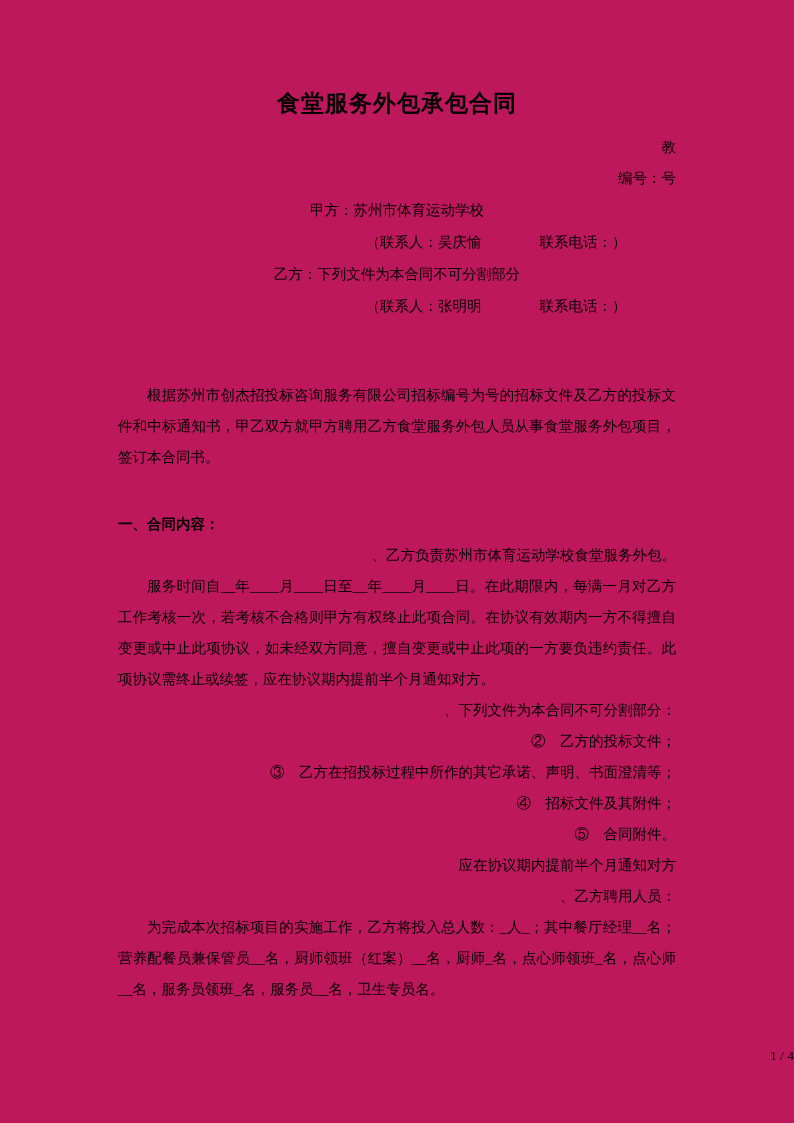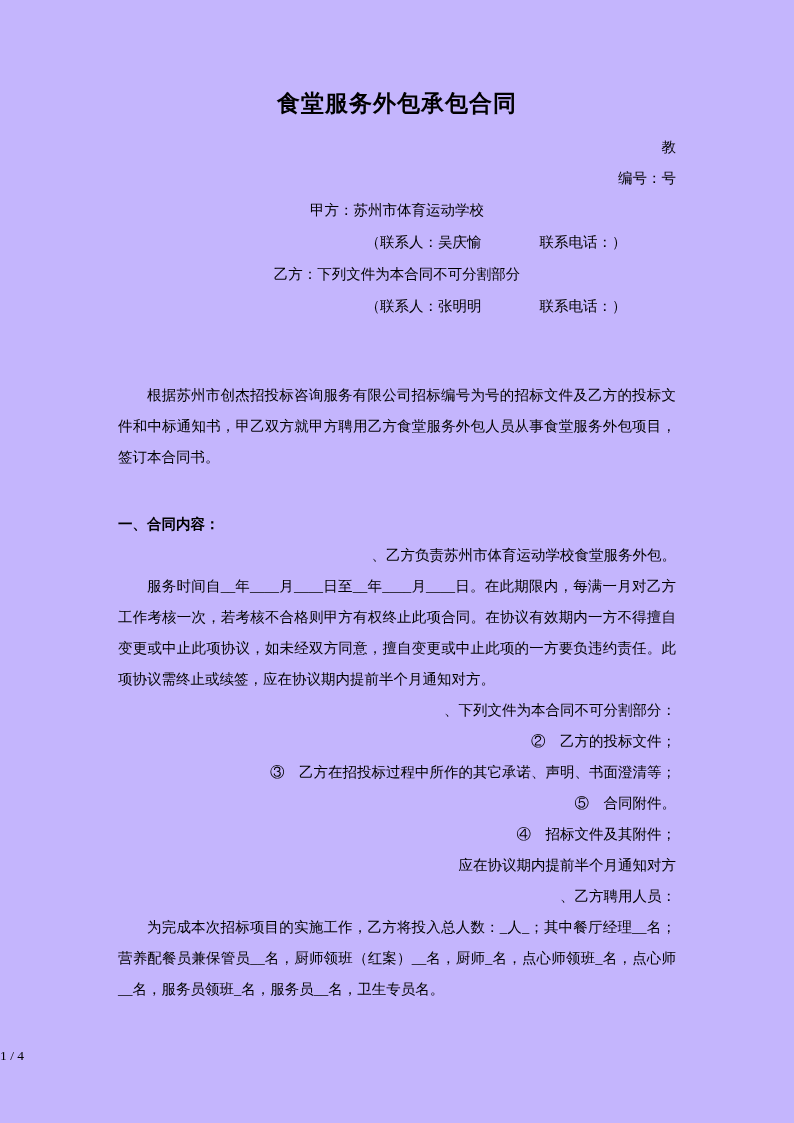--- a/index.html
+++ b/index.html
@@ -9,21 +9,21 @@
   }
   body {
     font-family: "Liberation Serif", "DejaVu Serif", serif;
     color: #000000;
   }
   .page {
     position: relative;
     width: 794px;
     height: 1123px;
     box-sizing: border-box;
-    background: #c4b5fd;
+    background: #be185d;
     padding: 88px 118px 90px 118px;
     overflow: hidden;
   }
   .doc-title {
     text-align: center;
     font-size: 23px;
     font-weight: bold;
     letter-spacing: 1px;
     line-height: 32px;
     margin: 0 0 12px 0;
@@ -58,21 +58,21 @@
   .heading-bold {
     font-weight: bold;
   }
   .spacer-lg { height: 58px; }
   .spacer-md { height: 36px; }
   .footer {
     position: absolute;
     left: 0;
     bottom: 58px;
     width: 100%;
-    text-align: left;
+    text-align: right;
     font-size: 13.5px;
     line-height: 18px;
   }
 </style>
 </head>
 <body>
 
 <div class="page">
 
   <h1 class="doc-title">食堂服务外包承包合同</h1>
@@ -94,22 +94,22 @@
   <p class="line heading-bold">一、合同内容：</p>
 
   <p class="line indent2">、乙方负责苏州市体育运动学校食堂服务外包。</p>
 
   <p class="line para">服务时间自__年____月____日至__年____月____日。在此期限内，每满一月对乙方工作考核一次，若考核不合格则甲方有权终止此项合同。在协议有效期内一方不得擅自变更或中止此项协议，如未经双方同意，擅自变更或中止此项的一方要负违约责任。此项协议需终止或续签，应在协议期内提前半个月通知对方。</p>
 
   <p class="line indent2">、下列文件为本合同不可分割部分：</p>
 
   <p class="line indent2">②　乙方的投标文件；</p>
   <p class="line indent2">③　乙方在招投标过程中所作的其它承诺、声明、书面澄清等；</p>
+  <p class="line indent2">④　招标文件及其附件；</p>
   <p class="line indent2">⑤　合同附件。</p>
-  <p class="line indent2">④　招标文件及其附件；</p>
 
   <p class="line indent2">应在协议期内提前半个月通知对方</p>
 
   <p class="line indent2">、乙方聘用人员：</p>
 
   <p class="line para">为完成本次招标项目的实施工作，乙方将投入总人数：_人_；其中餐厅经理__名；营养配餐员兼保管员__名，厨师领班（红案）__名，厨师_名，点心师领班_名，点心师__名，服务员领班_名，服务员__名，卫生专员名。</p>
 
   <div class="footer">1 / 4</div>
 
 </div>

